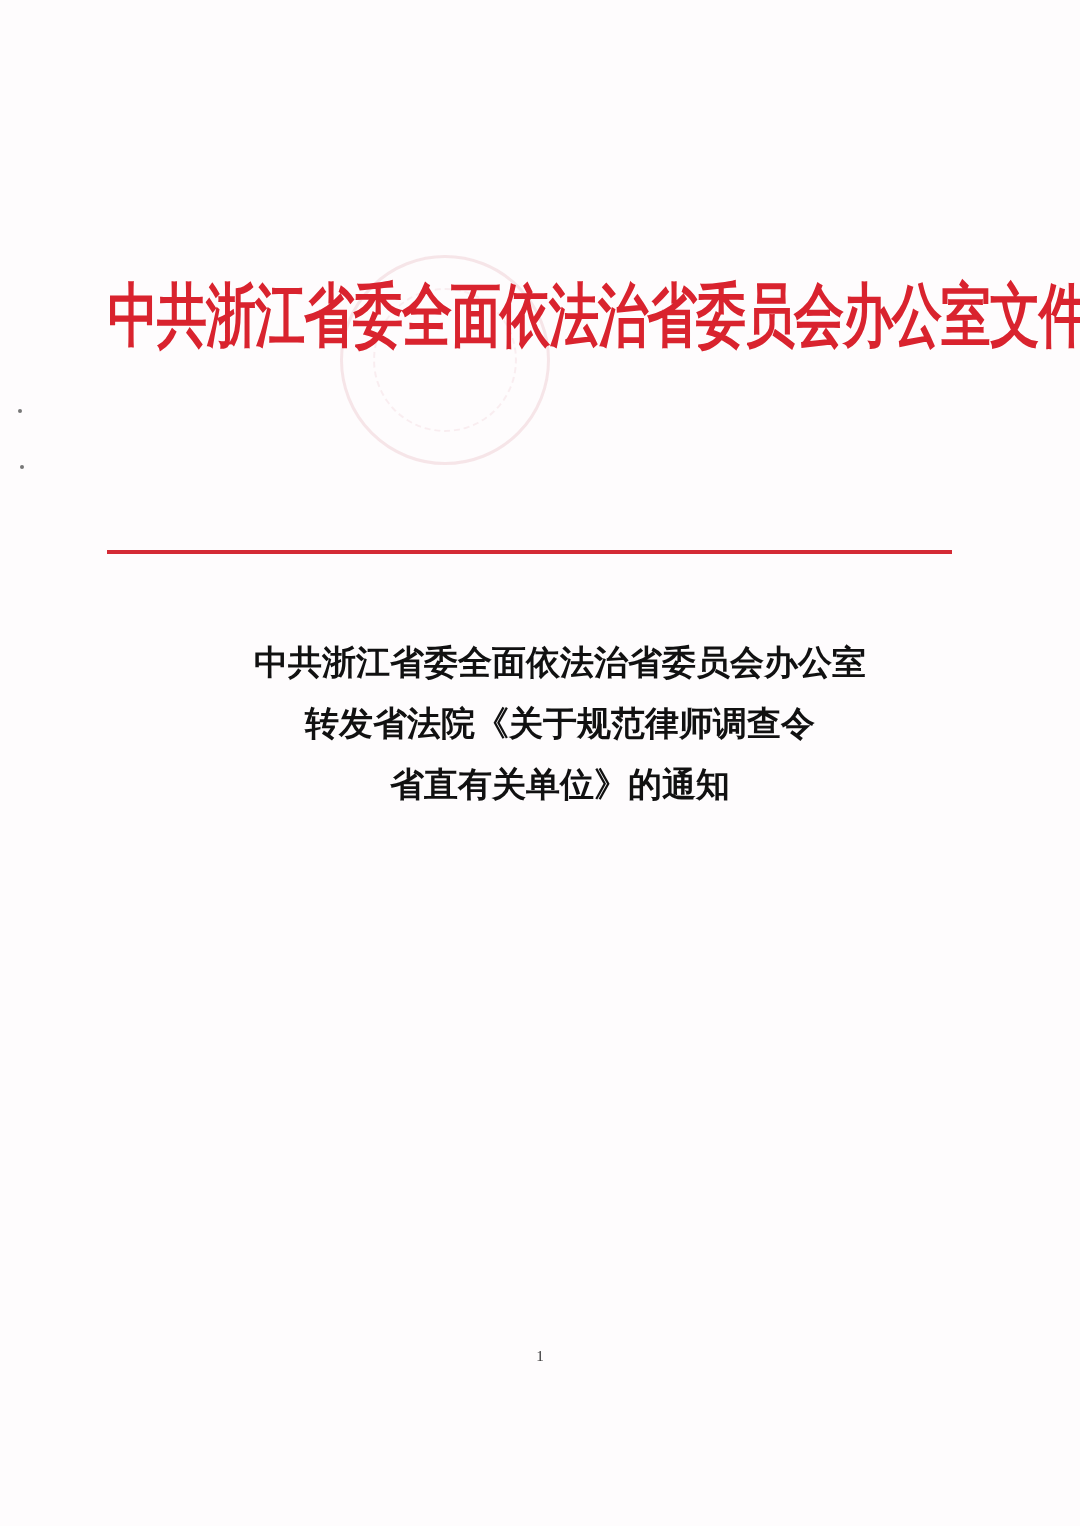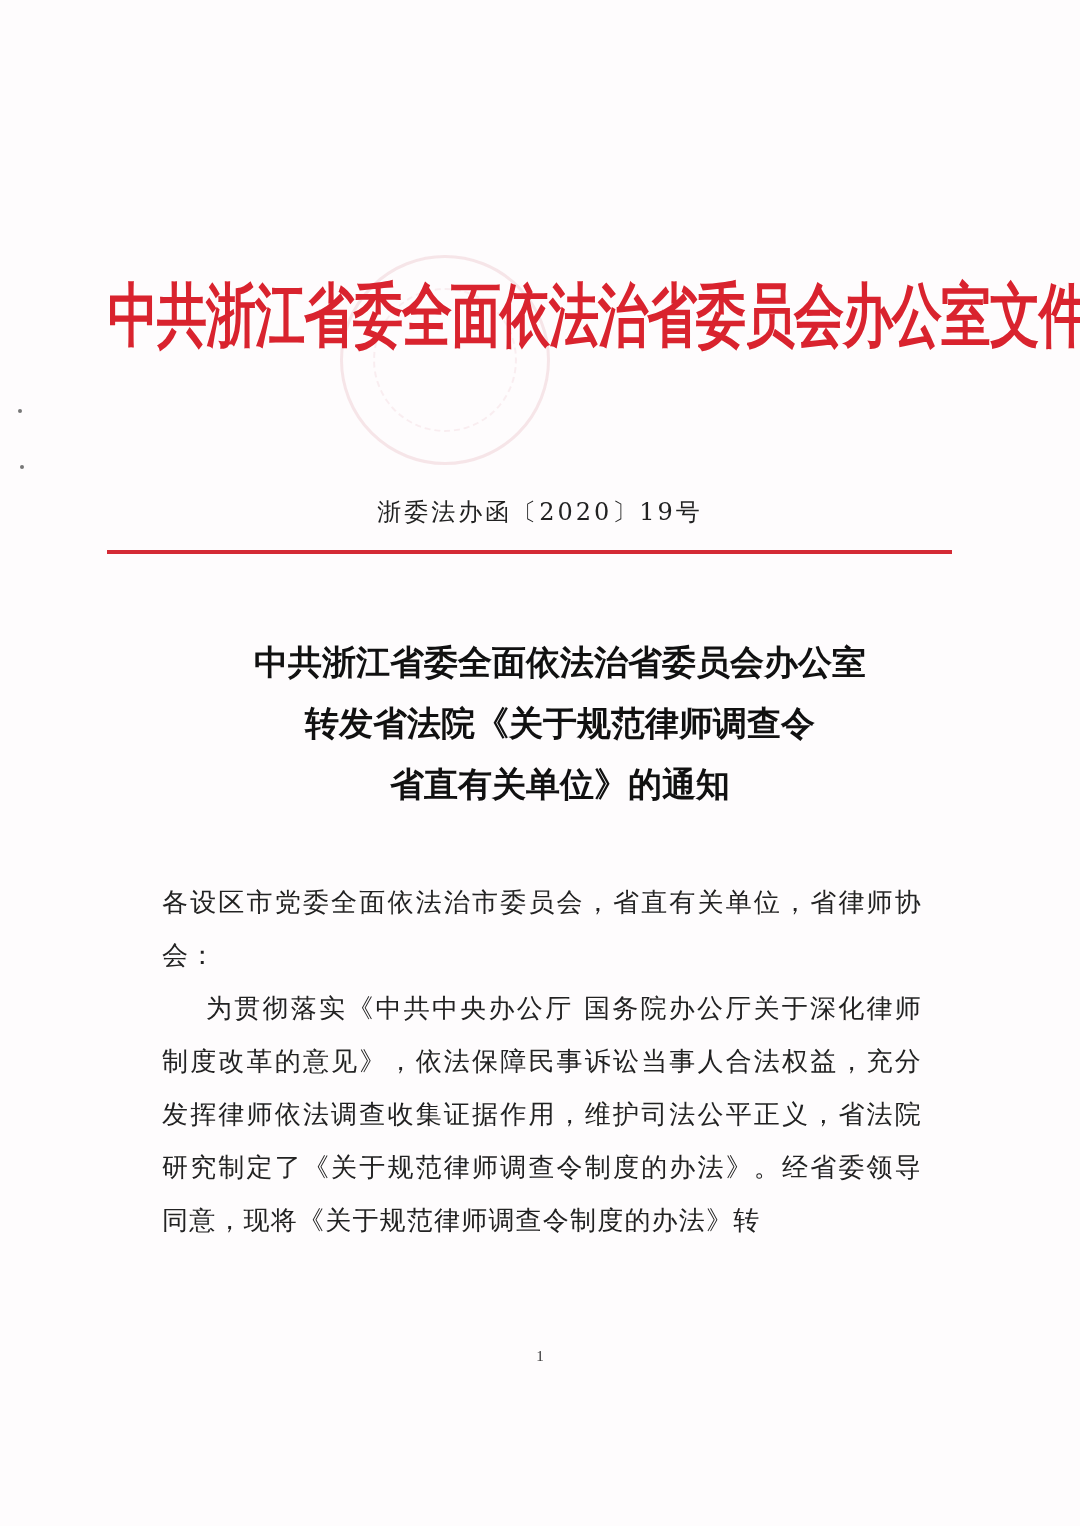--- a/index.html
+++ b/index.html
@@ -156,29 +156,24 @@
       <span class="ch">委</span>
       <span class="ch">员</span>
       <span class="ch">会</span>
       <span class="ch">办</span>
       <span class="ch">公</span>
       <span class="ch">室</span>
       <span class="ch">文</span>
       <span class="ch">件</span>
     </div>
 
-  <div class="doc-number">浙委法办函〔2020〕19号</div>
 
   <div class="red-rule"></div>
 
   <div class="title">
     <div>中共浙江省委全面依法治省委员会办公室</div>
     <div>转发省法院《关于规范律师调查令</div>
     <div>省直有关单位》的通知</div>
   </div>
 
-  <div class="body-text">
-    <p>各设区市党委全面依法治市委员会，省直有关单位，省律师协会：</p>
-    <p class="indent">为贯彻落实《中共中央办公厅 国务院办公厅关于深化律师制度改革的意见》，依法保障民事诉讼当事人合法权益，充分发挥律师依法调查收集证据作用，维护司法公平正义，省法院研究制定了《关于规范律师调查令制度的办法》。经省委领导同意，现将《关于规范律师调查令制度的办法》转</p>
-  </div>
 
   <div class="page-number">1</div>
 </div>
 
 </body></html>

